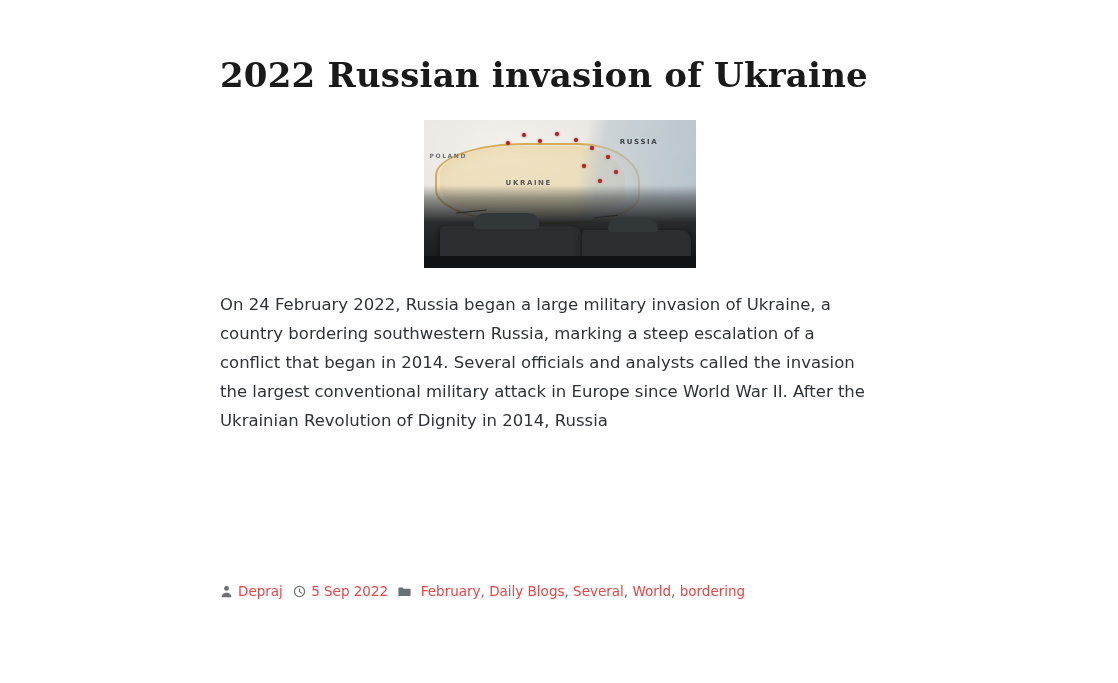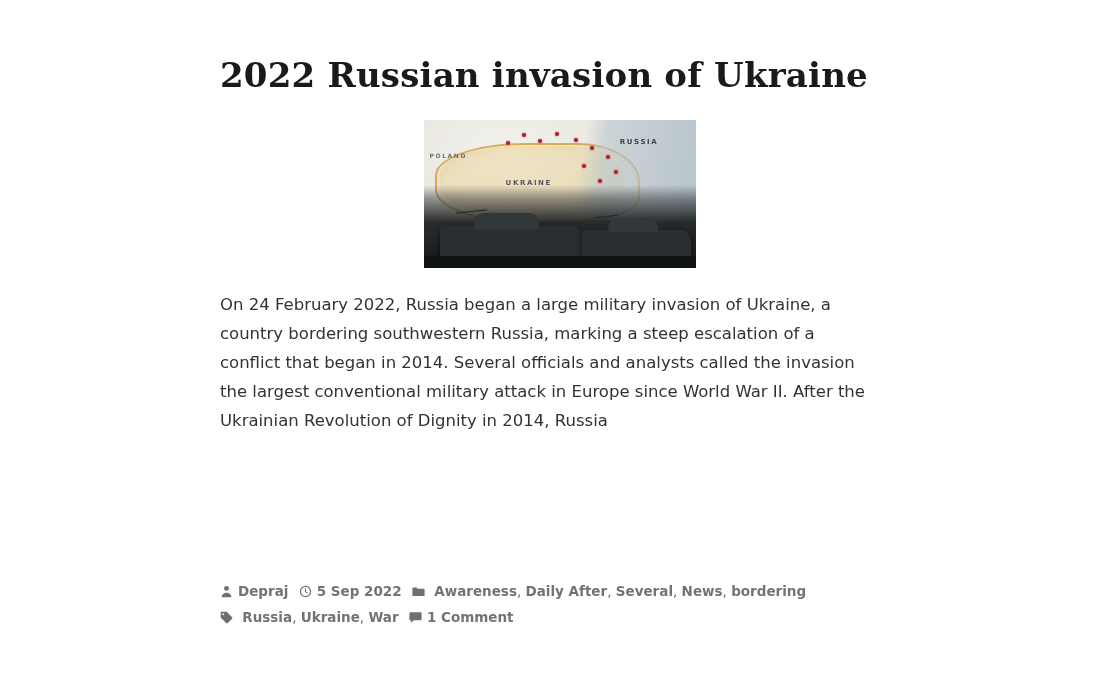--- a/index.html
+++ b/index.html
@@ -178,24 +178,23 @@
   }
   .meta-line {
     display: block;
     white-space: nowrap;
   }
   .meta-item {
     display: inline-block;
     margin-right: 6px;
   }
   .meta-item a, .meta-link {
-    color: #737373;
+    color: #ef4444;
     text-decoration: none;
     cursor: pointer;
-    font-weight: bold;
   }
   .meta-ico {
     display: inline-block;
     width: 13px;
     height: 13px;
     vertical-align: -2px;
     margin-right: 5px;
     fill: #6b7074;
   }
   .sep { color: #6b7074; }
@@ -270,45 +269,26 @@
         <svg class="meta-ico" viewBox="0 0 16 16">
           <path d="M8 1a7 7 0 1 0 0 14A7 7 0 0 0 8 1zm0 12.5A5.5 5.5 0 1 1 8 2.5a5.5 5.5 0 0 1 0 11z"></path>
           <path d="M8.6 4.3h-1.3v4.4l3.2 1.9.7-1.1-2.6-1.5z"></path>
         </svg><a class="meta-link" href="#">5 Sep 2022</a>
       </span>
 
       <span class="meta-item">
         <svg class="meta-ico" viewBox="0 0 16 16">
           <path d="M1.5 3h4.2l1.3 1.6h7.5c.6 0 1 .4 1 1v7c0 .6-.4 1-1 1H1.5c-.6 0-1-.4-1-1V4c0-.6.4-1 1-1z"></path>
         </svg><span class="taxo-list">
-          <a class="meta-link" href="#">Awareness</a><span class="sep">,</span>
-          <a class="meta-link" href="#">Daily After</a><span class="sep">,</span>
+          <a class="meta-link" href="#">February</a><span class="sep">,</span>
+          <a class="meta-link" href="#">Daily Blogs</a><span class="sep">,</span>
           <a class="meta-link" href="#">Several</a><span class="sep">,</span>
-          <a class="meta-link" href="#">News</a><span class="sep">,</span>
+          <a class="meta-link" href="#">World</a><span class="sep">,</span>
           <a class="meta-link" href="#">bordering</a>
         </span>
       </span>
 
     </span>
 
-    <span class="meta-line">
-
-      <span class="meta-item">
-        <svg class="meta-ico" viewBox="0 0 16 16">
-          <path d="M7.6.9H2.3c-.8 0-1.4.6-1.4 1.4v5.3c0 .4.1.7.4 1l6.3 6.3c.5.5 1.4.5 2 0l5.3-5.3c.5-.5.5-1.4 0-2L8.6 1.3c-.3-.3-.6-.4-1-.4zM4 5.1a1.1 1.1 0 1 1 0-2.2 1.1 1.1 0 0 1 0 2.2z"></path>
-        </svg><span class="taxo-list">
-          <a class="meta-link" href="#">Russia</a><span class="sep">,</span>
-          <a class="meta-link" href="#">Ukraine</a><span class="sep">,</span>
-          <a class="meta-link" href="#">War</a>
-        </span>
-      </span>
-
-      <span class="meta-item">
-        <svg class="meta-ico" viewBox="0 0 16 16">
-          <path d="M1.5 1.5h13c.6 0 1 .4 1 1v8c0 .6-.4 1-1 1H6l-3.6 3v-3H1.5c-.6 0-1-.4-1-1v-8c0-.6.4-1 1-1z"></path>
-        </svg><a class="meta-link" href="#">1 Comment</a>
-      </span>
-
-    </span>
 
   </footer>
 
 </div>
 
 </body></html>

